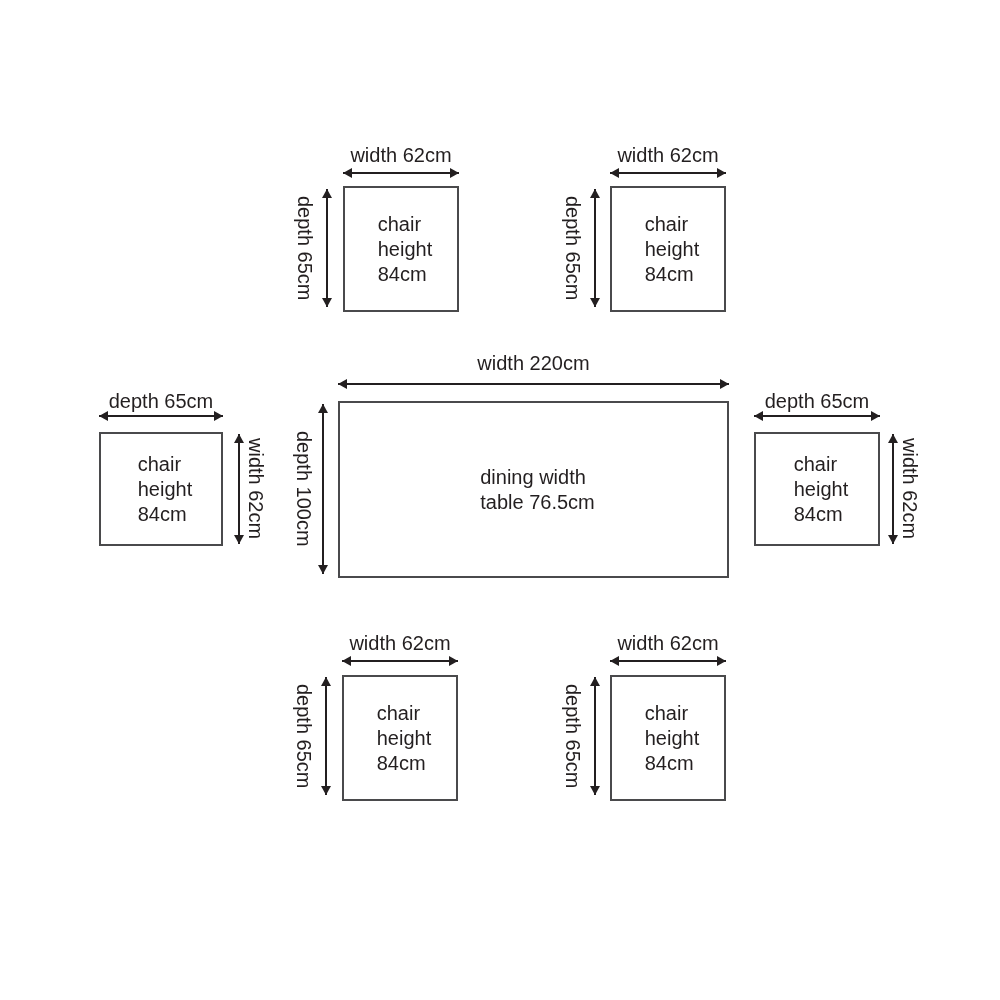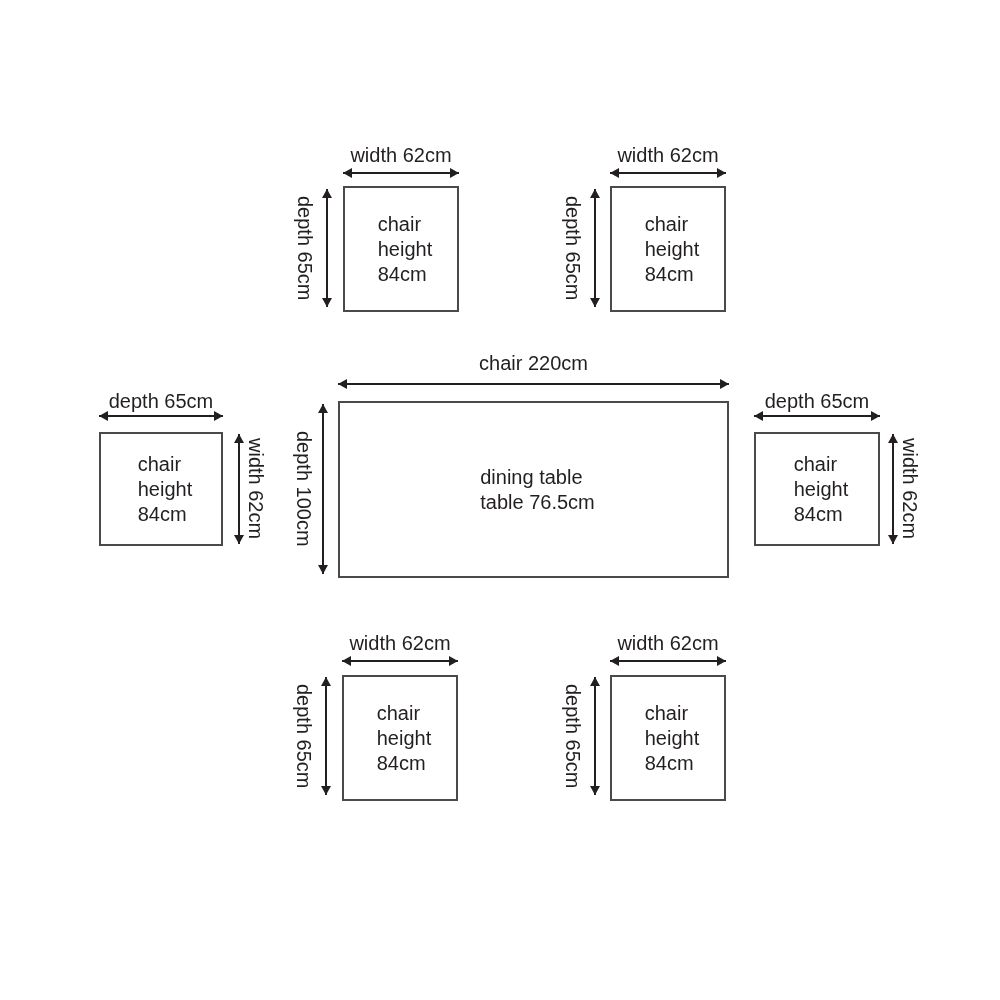--- a/index.html
+++ b/index.html
@@ -124,27 +124,27 @@
         <div>chair</div>
         <div>height</div>
         <div>84cm</div>
       </div>
     </div>
     <div class="arrow arrow-v" style="left:892px; top:434px; height:110px;"></div>
     <div class="dim-label v" style="left:897px; top:432px; height:114px;">width 62cm</div>
   </div>
 
   <div>
-    <div class="dim-label" style="left:338px; top:352px; width:391px;">chair 220cm</div>
+    <div class="dim-label" style="left:338px; top:352px; width:391px;">width 220cm</div>
     <div class="arrow arrow-h" style="left:338px; top:383px; width:391px;"></div>
     <div class="dim-label v" style="left:291px; top:404px; height:170px;">depth 100cm</div>
     <div class="arrow arrow-v" style="left:322px; top:404px; height:170px;"></div>
     <div class="box" style="left:338px; top:401px; width:391px; height:177px;">
       <div class="box-text">
-        <div>dining table</div>
+        <div>dining width</div>
         <div>table 76.5cm</div>
       </div>
     </div>
   </div>
 
   <div>
     <div class="dim-label" style="left:332px; top:632px; width:136px;">width 62cm</div>
     <div class="arrow arrow-h" style="left:342px; top:660px; width:116px;"></div>
     <div class="dim-label v" style="left:291px; top:677px; height:118px;">depth 65cm</div>
     <div class="arrow arrow-v" style="left:325px; top:677px; height:118px;"></div>

